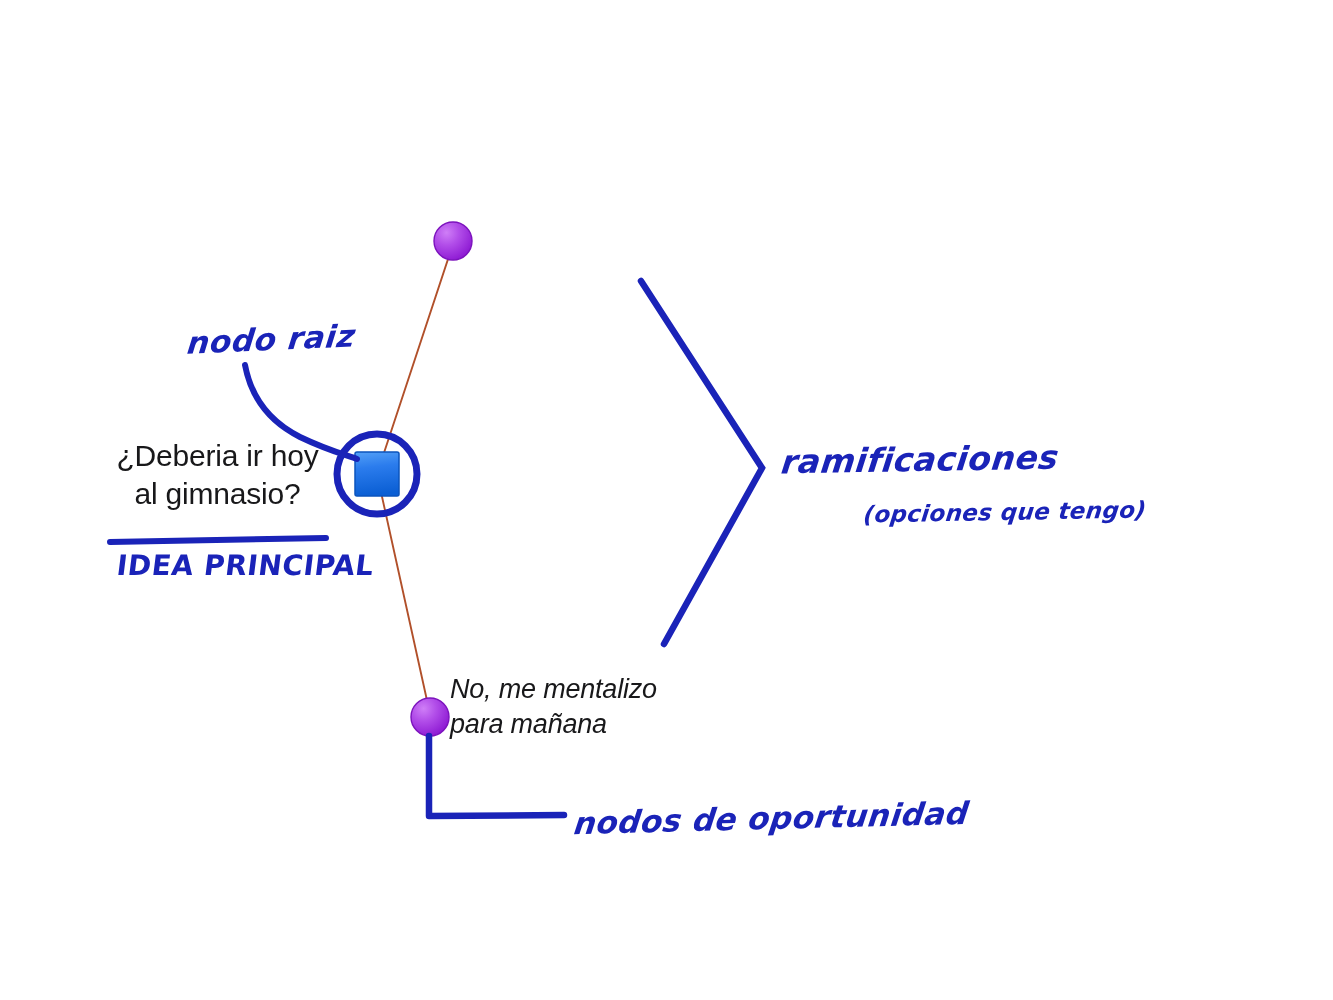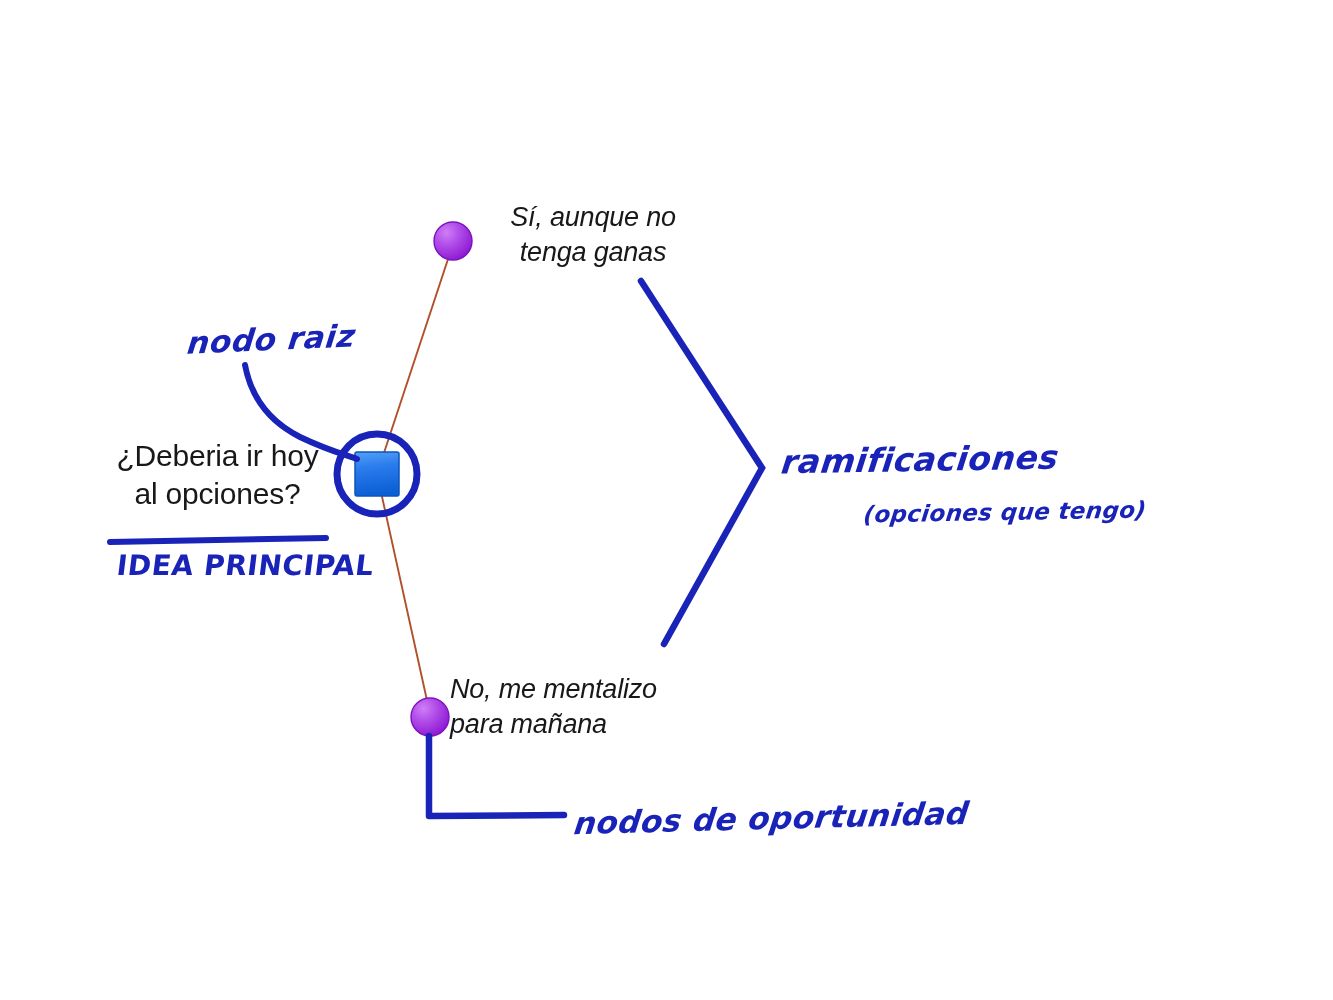--- a/index.html
+++ b/index.html
@@ -136,24 +136,22 @@
     <path d="M 245 365 C 252 402 274 424 300 437 C 327 450 346 455 357 459" fill="none" stroke="#1a23b8" stroke-width="6" stroke-linecap="round"></path>
 
     <line x1="110" y1="542" x2="326" y2="538" stroke="#1a23b8" stroke-width="6" stroke-linecap="round"></line>
 
     <path d="M 641 281 L 762 468 L 664 644" fill="none" stroke="#1a23b8" stroke-width="6.5" stroke-linecap="round" stroke-linejoin="miter"></path>
 
     <path d="M 429 736 L 429 816 L 564 815" fill="none" stroke="#1a23b8" stroke-width="6.5" stroke-linecap="round" stroke-linejoin="round"></path>
   </svg>
 
   <div class="node-label" id="root-label">¿Deberia ir hoy
-al opciones?</div>
+al gimnasio?</div>
 
-  <div class="node-label" id="branch-label-yes">Sí, aunque no
-tenga ganas</div>
 
   <div class="node-label" id="branch-label-no">No, me mentalizo
 para mañana</div>
 
   <div class="hand" id="ann-root-node">nodo raiz</div>
 
   <div class="hand" id="ann-main-idea">IDEA PRINCIPAL</div>
 
   <div class="hand" id="ann-branches">ramificaciones</div>
 

